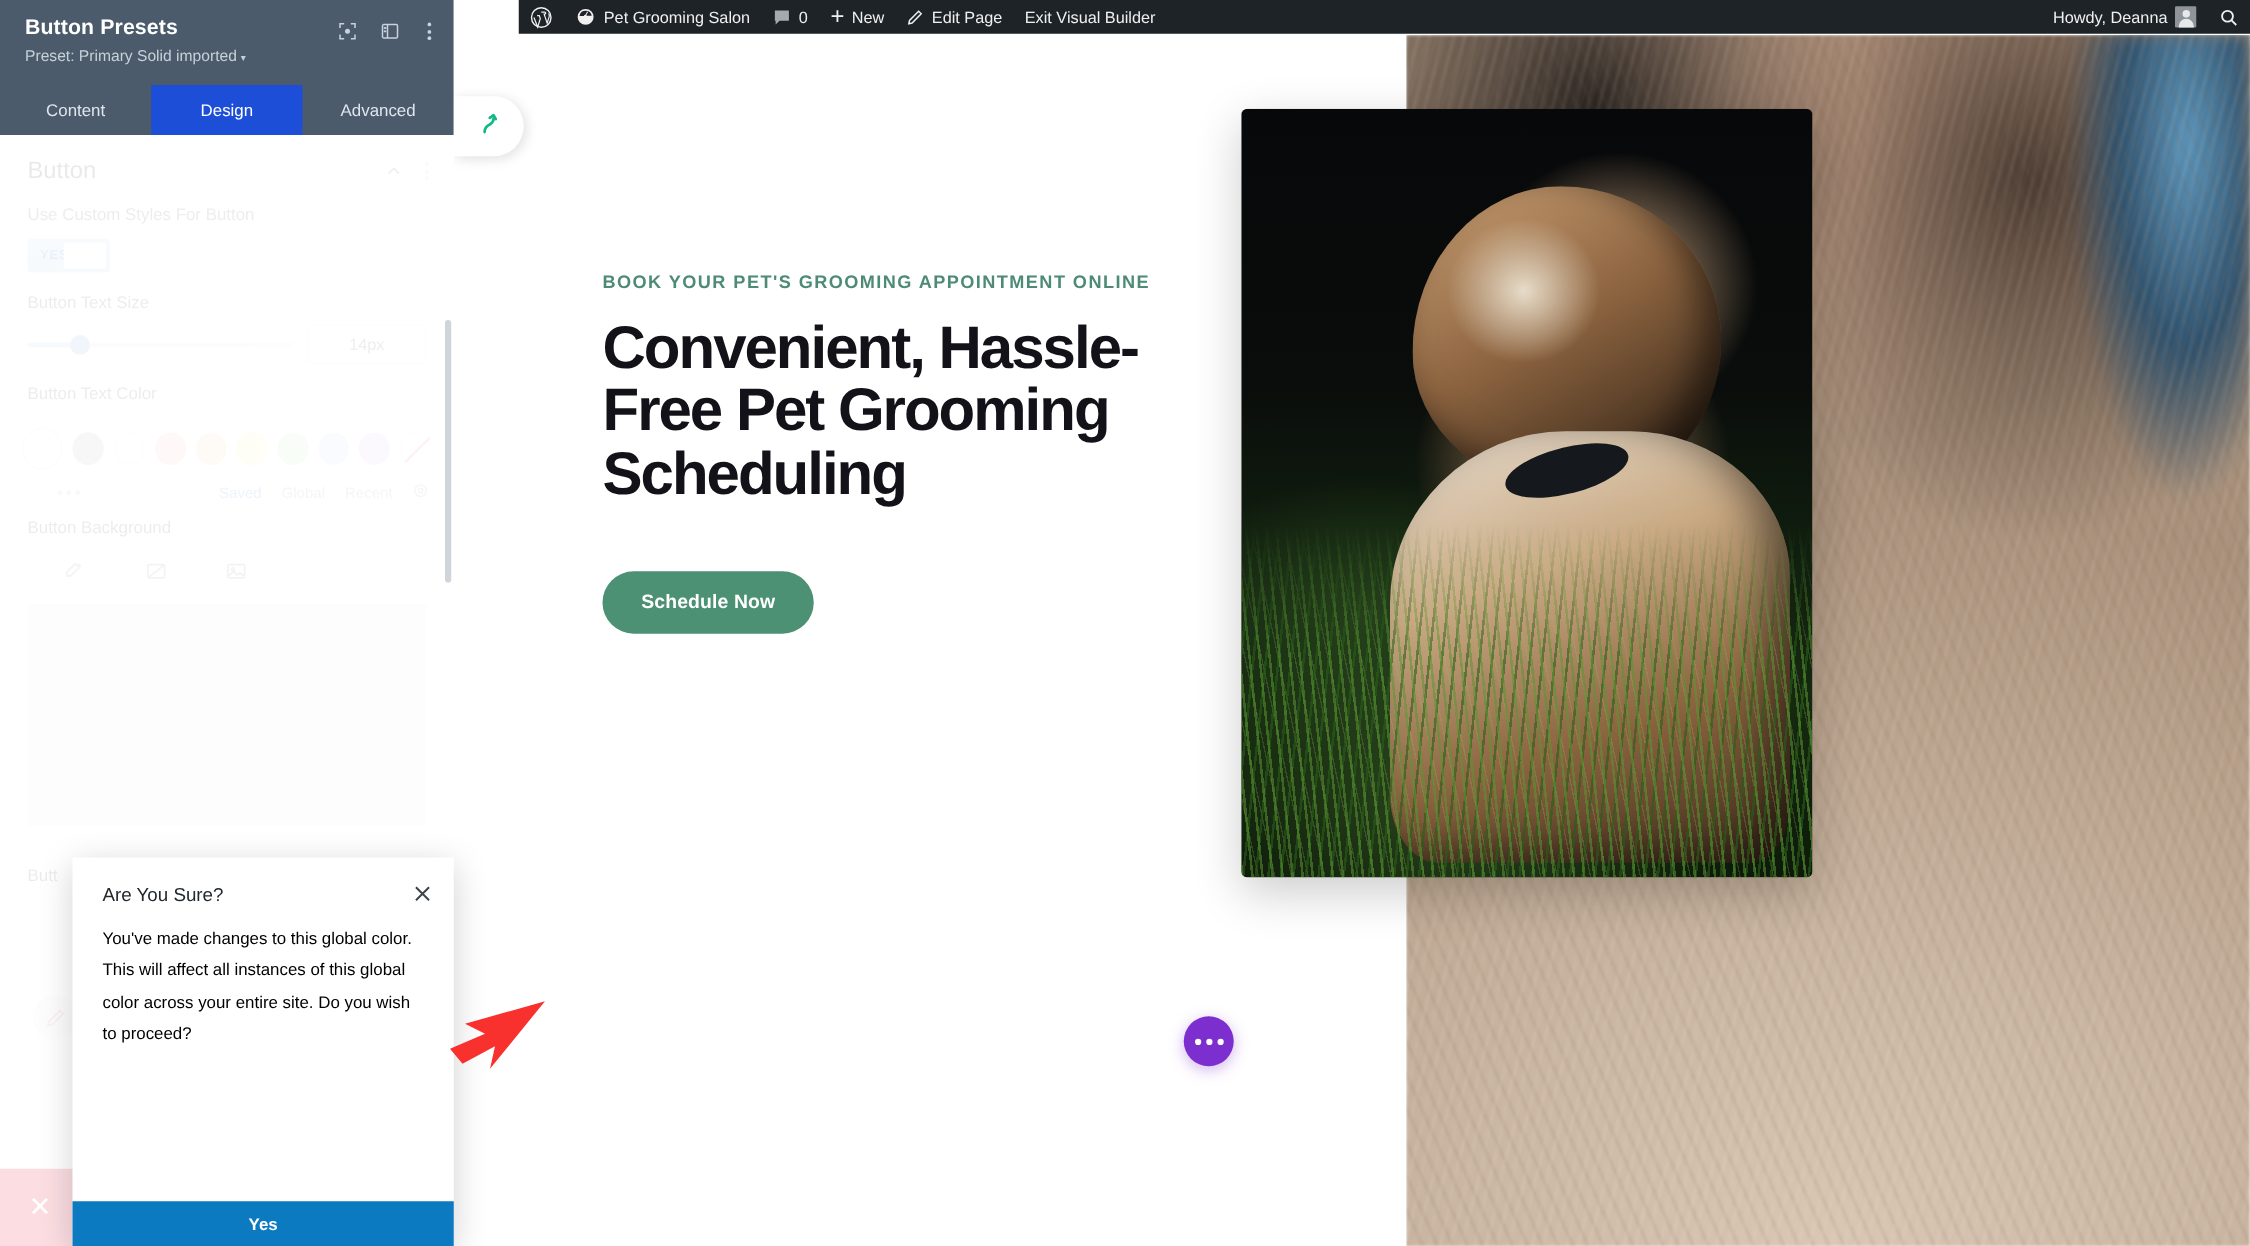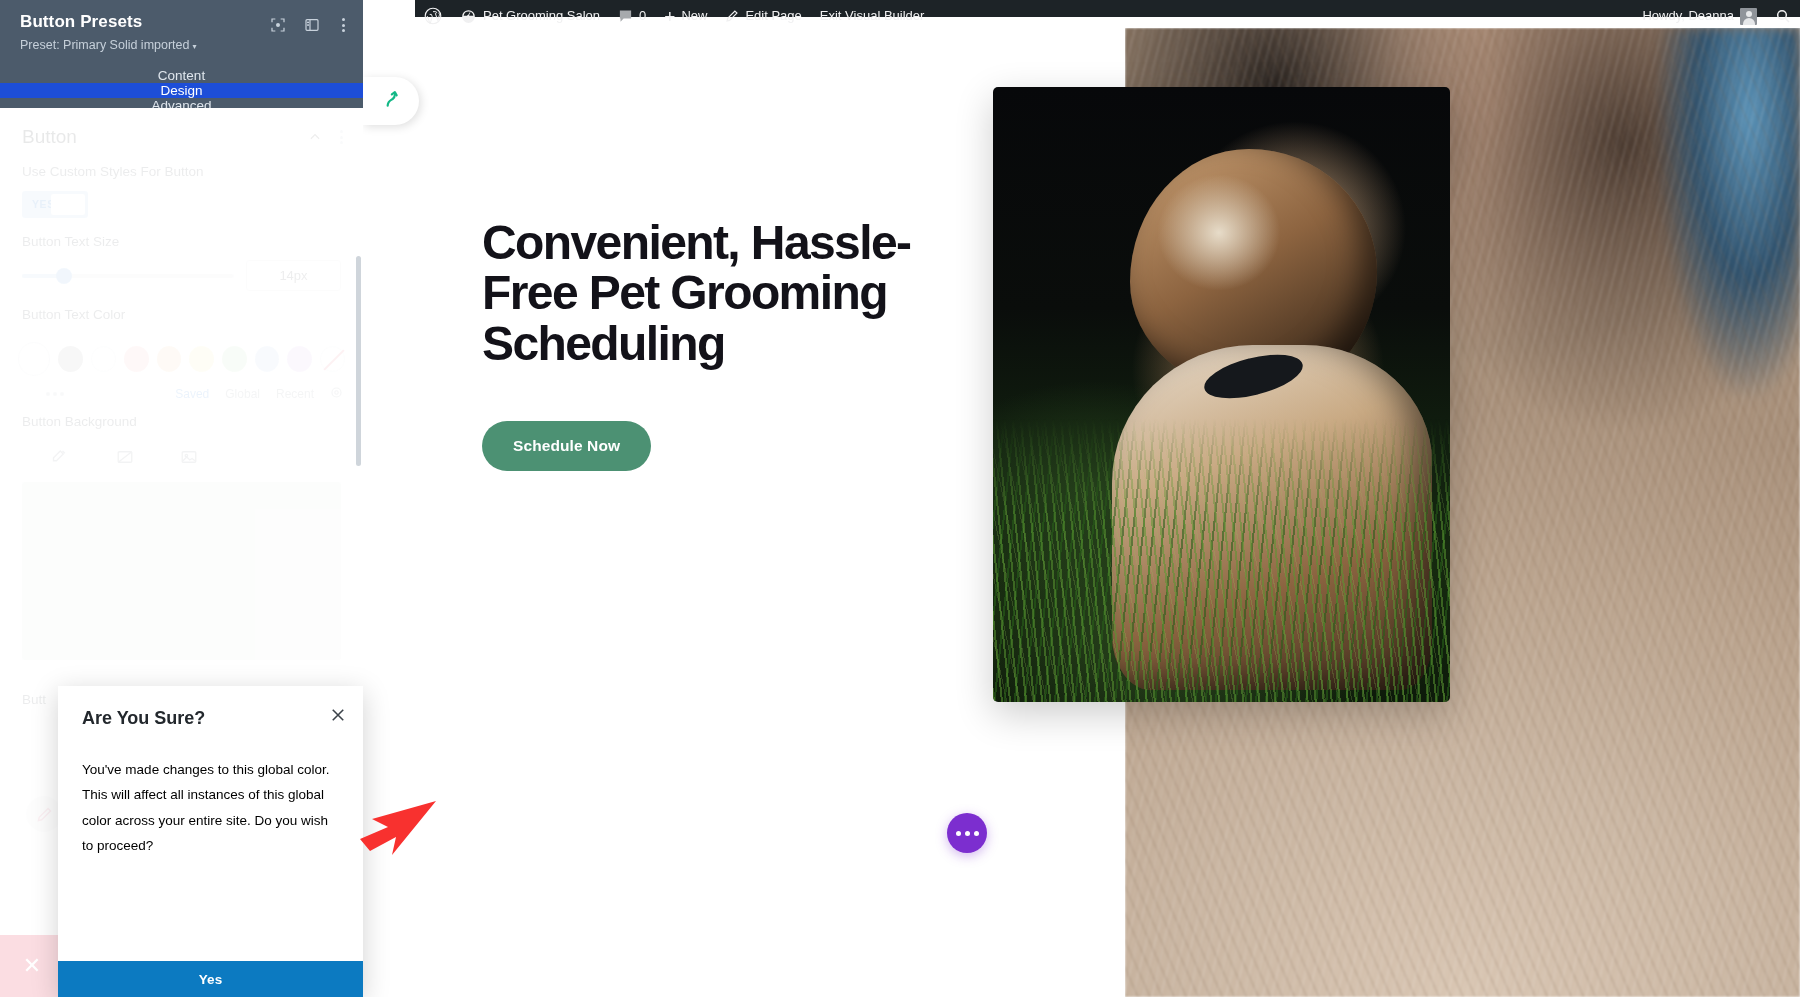--- a/index.html
+++ b/index.html
@@ -6,23 +6,23 @@
   html, body {
     width: 1800px; height: 997px;
     overflow: hidden;
     font-family: "Liberation Sans", sans-serif;
     background: #ffffff;
   }
   #root { position: relative; width: 1800px; height: 997px; overflow: hidden; }
 
   
   .wp-adminbar {
-    position: absolute; left: 415px; top: 0; width: 1385px; height: 17px;
+    position: absolute; left: 415px; top: 0; width: 1385px; height: 27px;
     background: #1d2327; color: #f0f0f1;
-    display: flex; align-items: flex-start;
+    display: flex; align-items: center;
     font-size: 13px;
     z-index: 40;
   }
   .ab-item {
     display: flex; align-items: center; gap: 6px;
     height: 32px; padding: 0 9px;
     color: #f0f0f1; white-space: nowrap;
   }
   .ab-item .lbl { line-height: 32px; }
   .ab-spacer { flex: 1 1 auto; }
@@ -180,21 +180,21 @@
   .panel-title { font-size: 17px; font-weight: 700; letter-spacing: .1px; }
   .panel-sub { font-size: 12.5px; color: #c6d0da; margin-top: 6px; }
   .panel-sub .caret { font-size: 8px; margin-left: 3px; }
   .panel-head-icons {
     position: absolute; right: 14px; top: 16px; display: flex; gap: 18px; align-items:center;
   }
   .hd-ic { width: 16px; height: 16px; color: #c8d2dc; display:block; }
   .kebab { display:flex; flex-direction:column; gap:2.5px; align-items:center; padding: 2px 4px;}
   .kebab i { width:3px; height:3px; background:#c8d2dc; border-radius:50%; display:block;}
 
-  .panel-tabs { display: flex; height: 40px; background: #4c5b6b; flex-direction: column; }
+  .panel-tabs { display: flex; height: 40px; background: #4c5b6b; }
   .panel-tab {
     flex: 1; display:flex; align-items:center; justify-content:center;
     font-size: 13.5px; color: #dfe6ed; cursor:pointer;
   }
   .panel-tab.active { background: #1d4ed8; color: #ffffff; }
 
   .panel-body { position: relative; height: 968px; background:#fff; overflow:hidden; }
   
   .faded { opacity: .10; }
   .sec-title { font-size: 19px; color: #2b2f35; padding: 18px 22px 4px; font-weight:400; }
@@ -242,21 +242,21 @@
     color:#fff; font-size: 22px;
   }
 
   
   .modal {
     position: absolute; left: 58px; top: 686px; width: 305px; height: 311px;
     background: #ffffff; box-shadow: 0 6px 26px rgba(0,0,0,.18);
     z-index: 60;
   }
   .modal-body { padding: 22px 24px 16px; }
-  .modal-title { font-size: 18px; font-weight: 700; color: #23282d; margin-bottom: 28px; }
+  .modal-title { font-size: 15px; font-weight: 400; color: #23282d; margin-bottom: 13px; }
   .modal-text { font-size: 13.5px; line-height: 1.88; color: #000000; margin-top: 12px; }
   .modal-close {
     position:absolute; right: 16px; top: 20px; width: 18px; height: 18px;
     color: #3c434a; cursor:pointer;
   }
   .modal-yes {
     position:absolute; left:0; bottom:0; width: 305px; height: 36px;
     background: #0c7ac1; color:#fff; font-size: 13.5px; font-weight: 700;
     display:flex; align-items:center; justify-content:center; cursor:pointer;
   }
@@ -280,20 +280,21 @@
     <div class="photo-card">
       <div class="img-card-inner">
         <span class="cat-head"></span>
         <span class="cat-body"></span>
         <span class="cat-collar"></span>
         <span class="grass"></span>
       </div>
     </div>
 
     <div class="hero-text">
+      <div class="eyebrow">BOOK YOUR PET'S GROOMING APPOINTMENT ONLINE</div>
       <h1 class="hero-h1">Convenient, Hassle-Free Pet Grooming Scheduling</h1>
       <button class="cta-btn">Schedule Now</button>
     </div>
 
     <div class="vb-pill">
       <span>
         <svg width="20" height="20" viewBox="0 0 24 24" fill="none" stroke="#12b886" stroke-width="2.6" stroke-linecap="round" stroke-linejoin="round">
           <path d="M8 20c0-5 3-6 6-8 2-1.4 2.6-3 2.6-5"></path>
           <path d="M13 6.4l3.6-2.6 2.2 3.8"></path>
         </svg>

